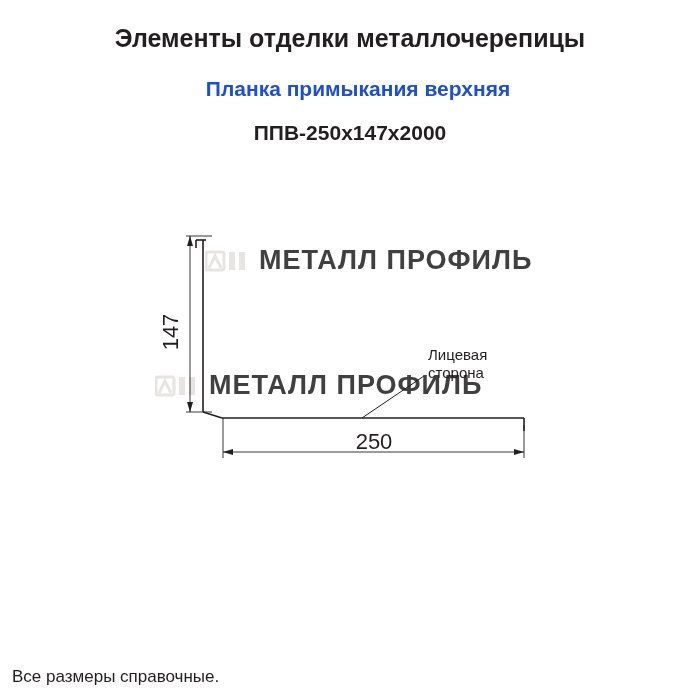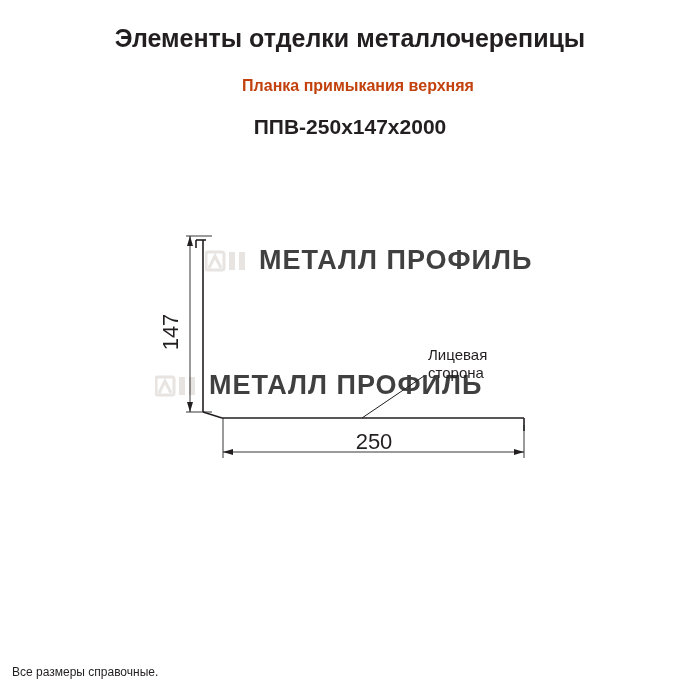--- a/index.html
+++ b/index.html
@@ -28,23 +28,23 @@
     margin: 0;
     padding-top: 24px;
     font-size: 25px;
     font-weight: bold;
     letter-spacing: 0px;
     color: #231f20;
   }
   .sub-title {
     margin: 0;
     padding-top: 24px;
-    font-size: 16px;
-    font-weight: bold;
-    color: #c2410c;
+    font-size: 21px;
+    font-weight: bold;
+    color: #1d4ed8;
     padding-left: 16px;
   }
   .part-code {
     margin: 8px;
     padding-top: 12px;
     font-size: 21px;
     font-weight: bold;
     color: #231f20;
   }
 
@@ -86,22 +86,22 @@
     width: 44px;
     height: 30px;
     vertical-align: -7px;
     margin-right: 10px;
   }
 
   
   .footnotes {
     position: absolute;
     left: 12px;
-    bottom: 18px;
-    font-size: 12px;
+    bottom: 10px;
+    font-size: 17px;
     line-height: 1.55;
     color: #231f20;
   }
   .footnotes div {
     white-space: nowrap;
   }
 
   .dim-text {
     font-family: "Liberation Sans", sans-serif;
     font-size: 22px;

